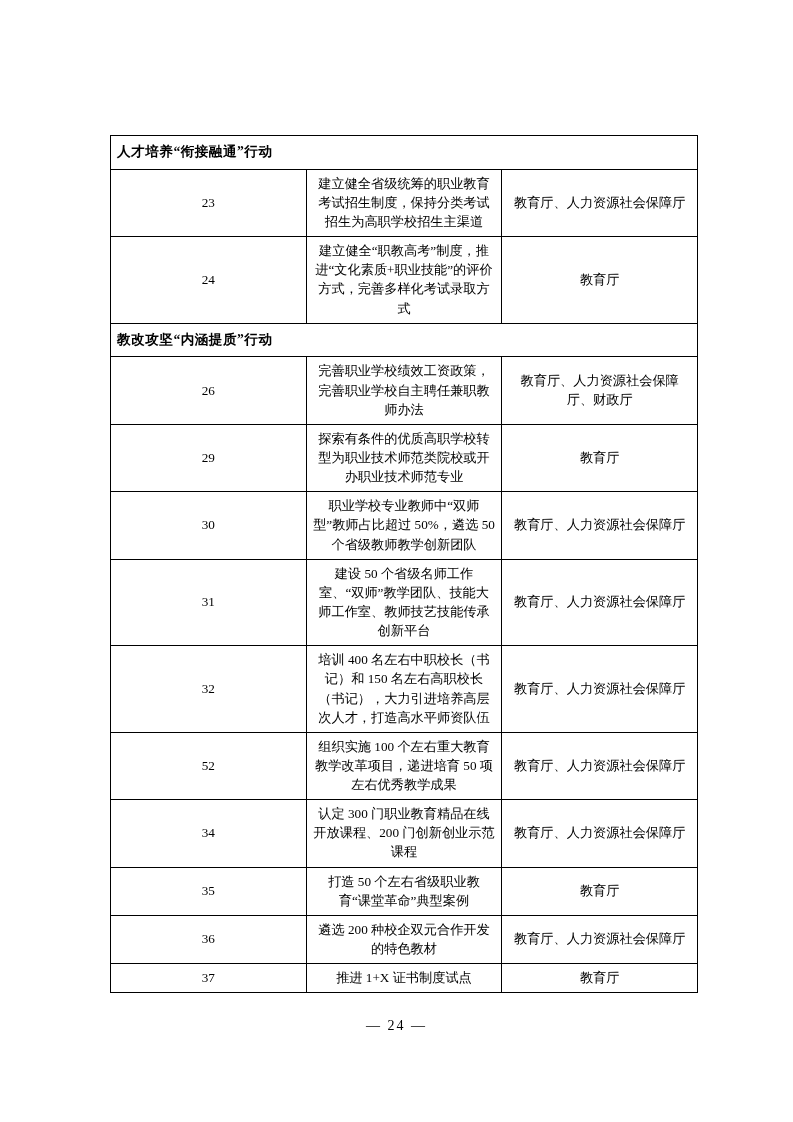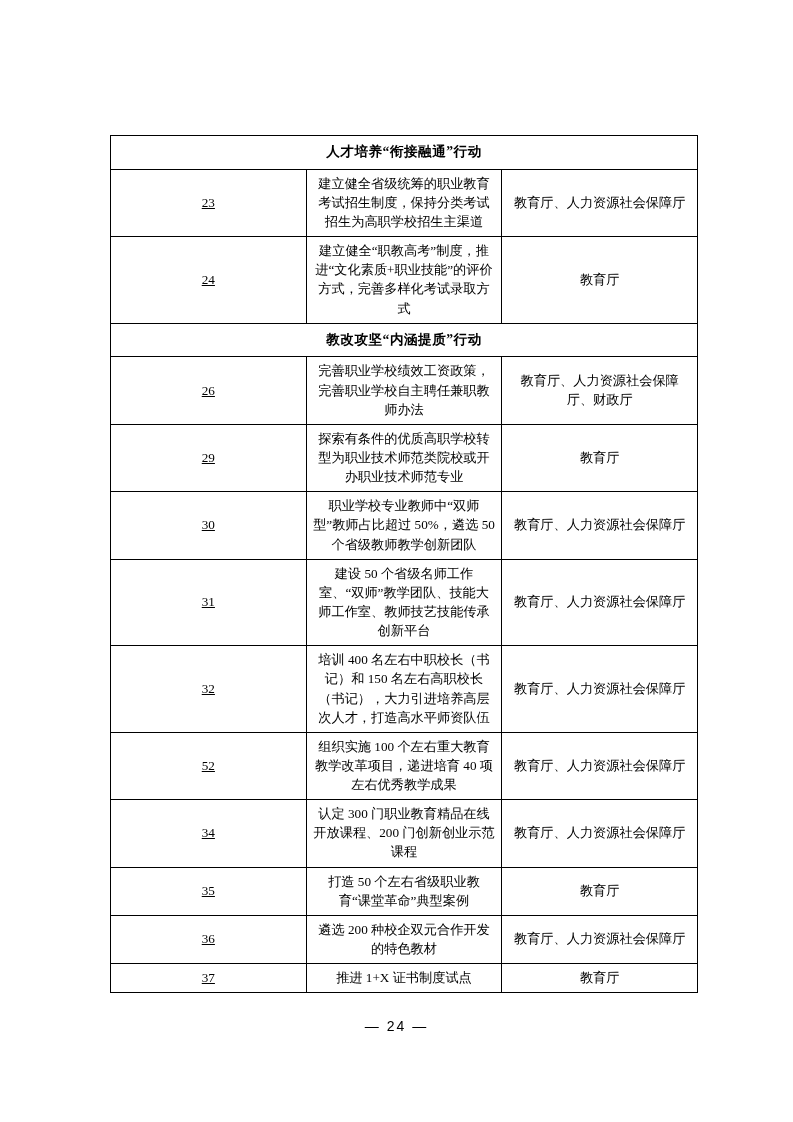--- a/index.html
+++ b/index.html
@@ -33,47 +33,46 @@
     padding: 4px 6px 5px 6px;
     vertical-align: middle;
     word-break: break-all;
   }
   td.col-num {
     width: 38px;
     text-align: center;
     vertical-align: middle;
     padding-left: 2px;
     padding-right: 2px;
-    text-decoration: underline;
   }
   td.col-task {
     width: 385px;
     text-align: center;
   }
   td.col-dept {
     width: 150px;
     text-align: center;
   }
   tr.section-row td {
-    text-align: center;
+    text-align: left;
     font-weight: bold;
     letter-spacing: 0.5px;
     padding-top: 6px;
     padding-bottom: 7px;
     font-size: 13.6px;
   }
   .footer {
     position: absolute;
     left: 0;
     right: 0;
     bottom: 88px;
     text-align: center;
     font-size: 14px;
     letter-spacing: 2px;
-    font-family: Liberation Sans, sans-serif;
+    font-family: Liberation Serif, serif;
   }
 </style>
 </head>
 <body>
 
 <div class="page">
   <table class="doc-table">
     <tbody>
         <tr class="section-row">
           <td colspan="3">人才培养“衔接融通”行动</td>
@@ -111,21 +110,21 @@
           <td class="col-task">建设 50 个省级名师工作室、“双师”教学团队、技能大师工作室、教师技艺技能传承创新平台</td>
           <td class="col-dept">教育厅、人力资源社会保障厅</td>
         </tr>
         <tr>
           <td class="col-num">32</td>
           <td class="col-task">培训 400 名左右中职校长（书记）和 150 名左右高职校长（书记），大力引进培养高层次人才，打造高水平师资队伍</td>
           <td class="col-dept">教育厅、人力资源社会保障厅</td>
         </tr>
         <tr>
           <td class="col-num">52</td>
-          <td class="col-task">组织实施 100 个左右重大教育教学改革项目，递进培育 40 项左右优秀教学成果</td>
+          <td class="col-task">组织实施 100 个左右重大教育教学改革项目，递进培育 50 项左右优秀教学成果</td>
           <td class="col-dept">教育厅、人力资源社会保障厅</td>
         </tr>
         <tr>
           <td class="col-num">34</td>
           <td class="col-task">认定 300 门职业教育精品在线开放课程、200 门创新创业示范课程</td>
           <td class="col-dept">教育厅、人力资源社会保障厅</td>
         </tr>
         <tr>
           <td class="col-num">35</td>
           <td class="col-task">打造 50 个左右省级职业教育“课堂革命”典型案例</td>

